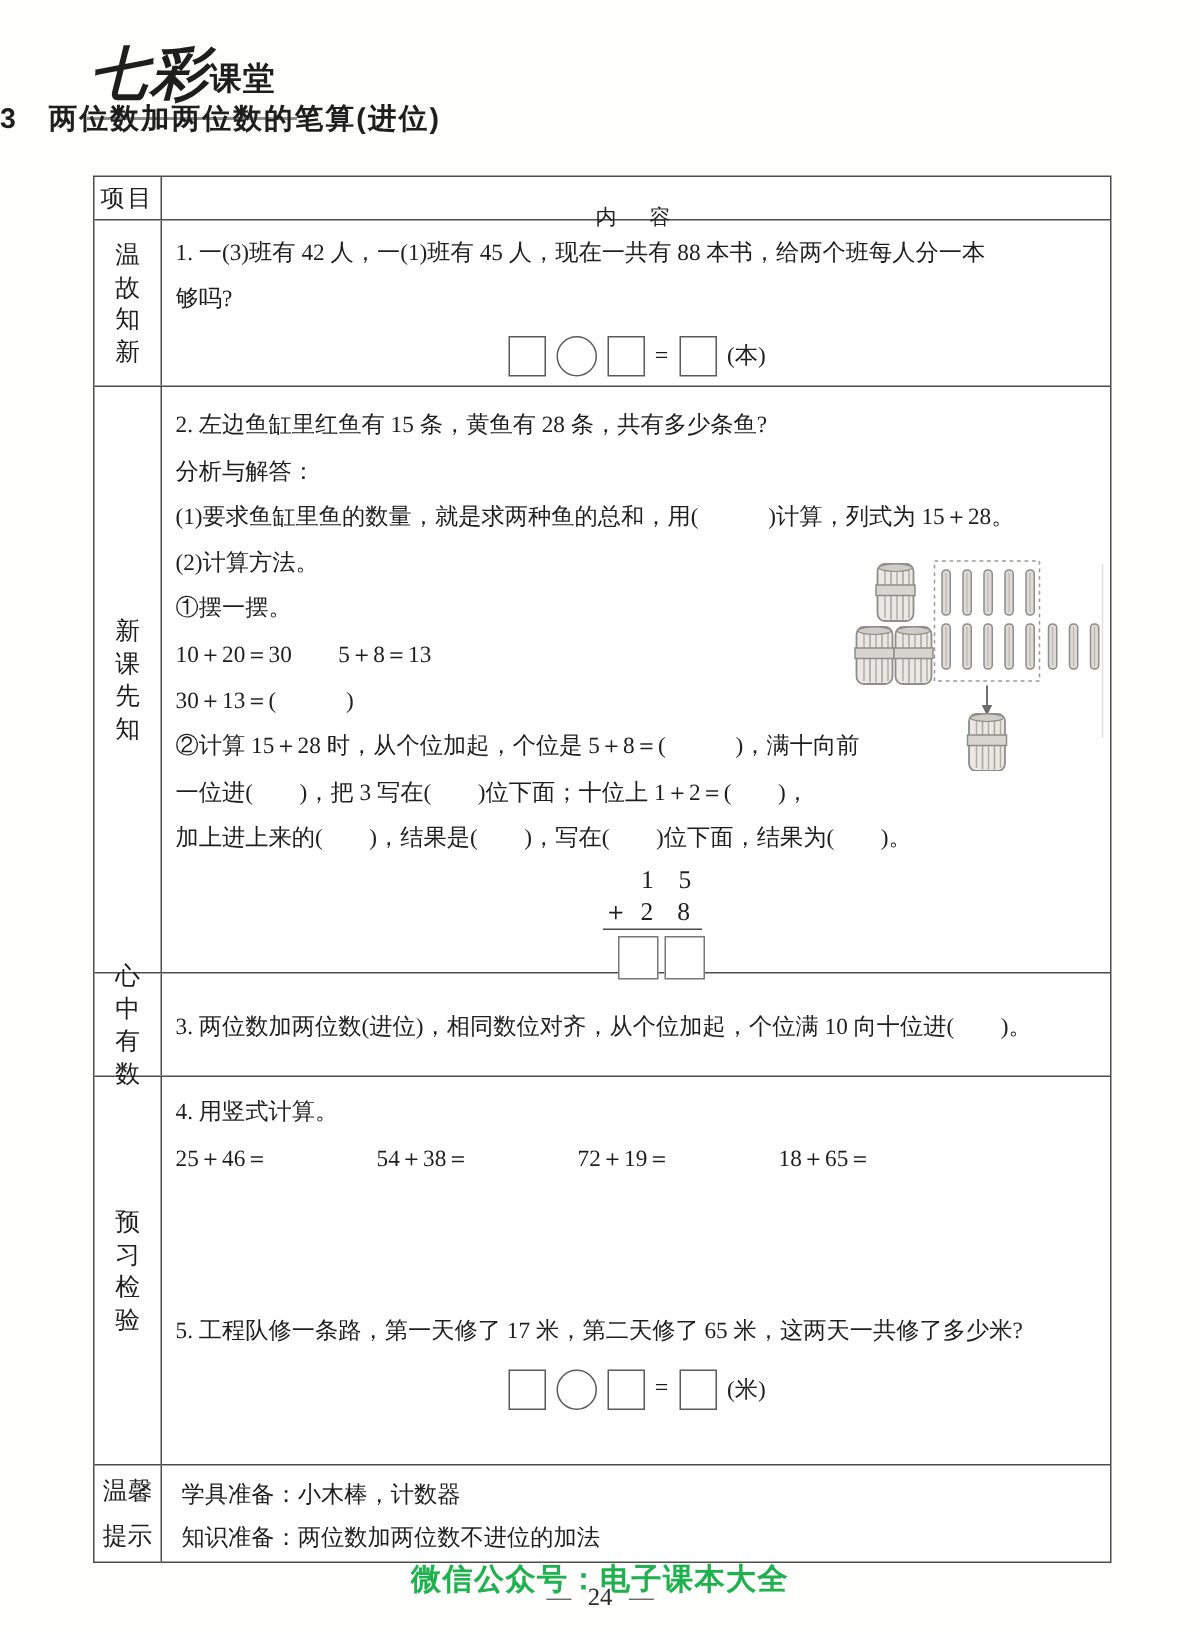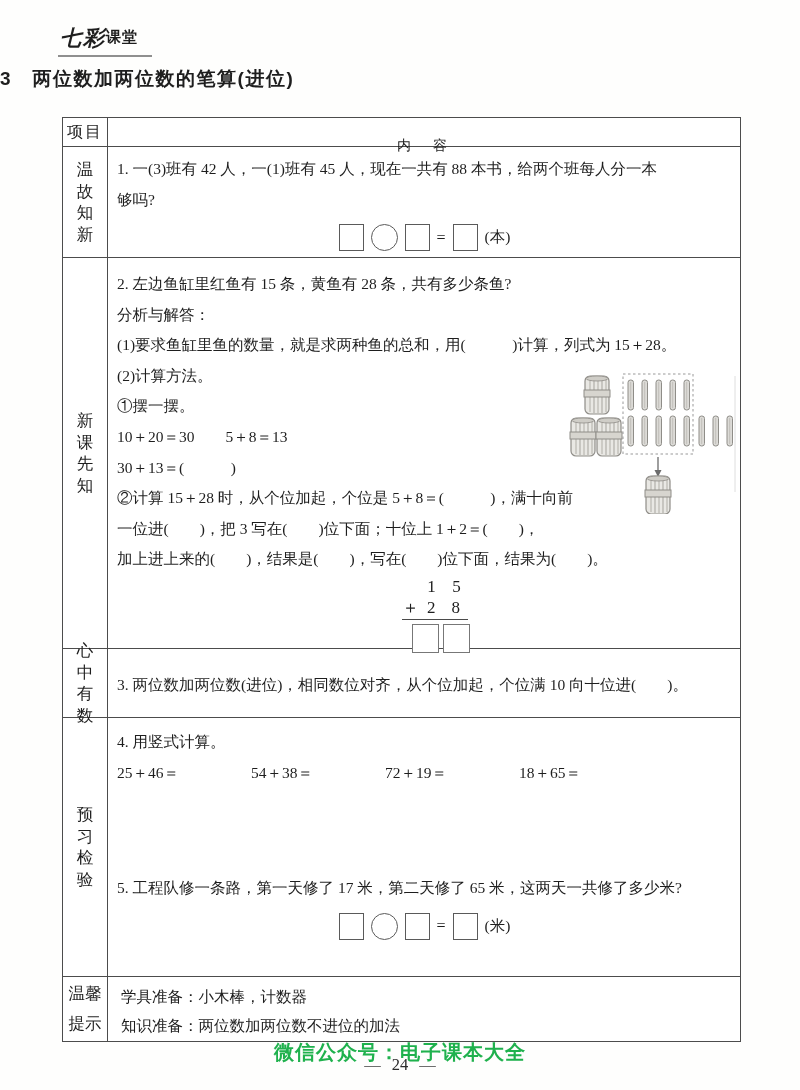--- a/index.html
+++ b/index.html
@@ -3,22 +3,22 @@
 <meta charset="utf-8">
 <style>
   html,body{margin:0;padding:0;background:#ffffff;}
   .page{position:relative;width:800px;height:1090px;background:#fefefd;overflow:hidden;
         font-family:"Liberation Serif","DejaVu Serif",serif;color:#1e1e1e;}
 
   
   .logo{position:absolute;left:58px;top:24px;border-bottom:2px solid #8f8f8f;
         padding:0 14px 3px 2px;white-space:nowrap;}
   .logo-main{font-family:Liberation Serif, serif;font-weight:bold;font-style:italic;
-             font-size:21px;letter-spacing:2px;}
-  .logo-sub{font-family:"Liberation Sans",sans-serif;font-weight:bold;font-size:15px;
+             font-size:38px;letter-spacing:2px;}
+  .logo-sub{font-family:"Liberation Sans",sans-serif;font-weight:bold;font-size:21px;
             letter-spacing:1px;vertical-align:3px;text-align:right;}
 
   
   .title{position:absolute;left:0;top:66px;width:100%;
          font-family:"Liberation Sans",sans-serif;font-weight:bold;font-size:19px;
          letter-spacing:1.5px;}
 
   
   .tbl{position:absolute;left:62px;top:117px;width:679px;border:1.6px solid #4c4c4c;
        box-sizing:border-box;background:#fff;}

